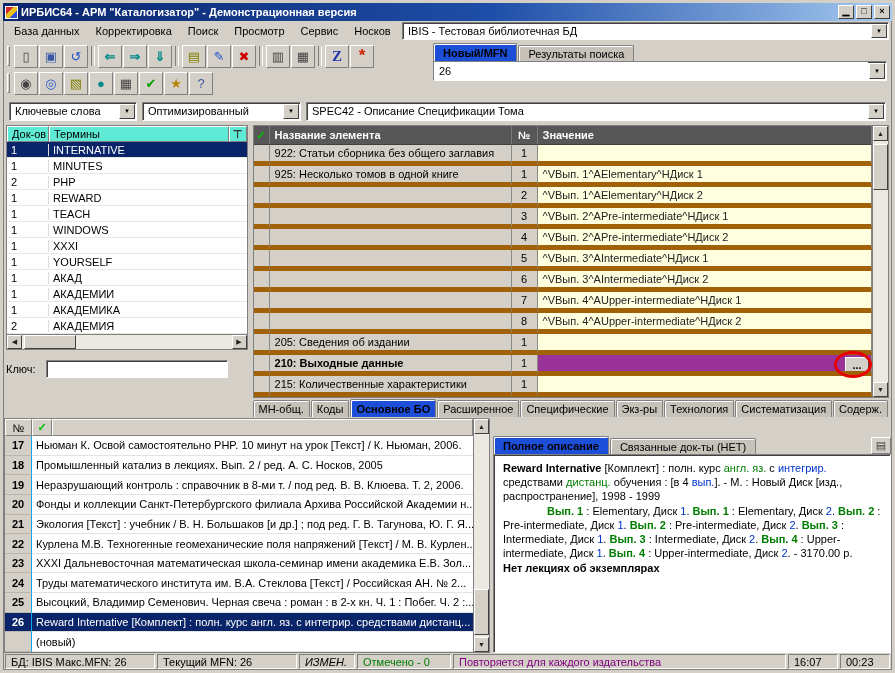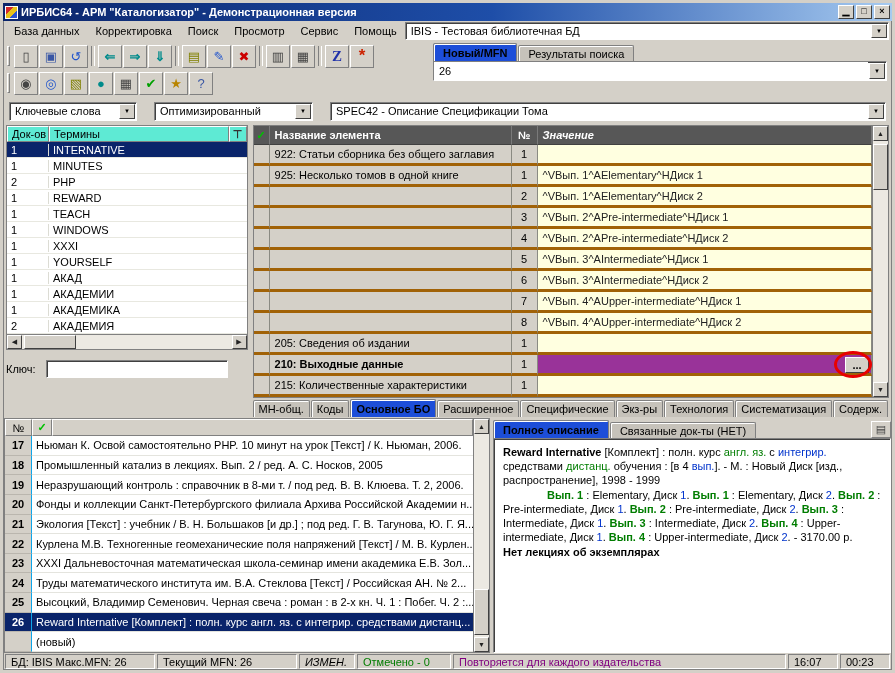--- a/index.html
+++ b/index.html
@@ -41,21 +41,21 @@
   .i-zed { color:#2233aa; font-weight:bold; font-family:"Liberation Serif", serif; font-size:15px; }
   .i-star { color:#cc2200; font-size:17px; font-weight:bold; line-height:10px; }
 
   .rpanel { width:456px; padding:1px 2px 0 0; display:flex; flex-direction:column; }
   .rtabs { display:flex; height:18px; align-items:flex-end; }
   .tab { height:16px; padding:1px 9px; background:#c6c2ba; border:1px solid #808080; border-bottom:none; border-radius:2px 2px 0 0; display:flex; align-items:center; margin-right:1px; box-shadow: inset 1px 1px 0 #fff; white-space:nowrap; }
   .tab.active { background:#1d4ed8; font-weight:bold; height:18px; }
   .mfncombo { height:20px; margin-top:0; }
 
   
-  .combosrow { display:flex; gap:17px; padding:2px 6px 2px 6px; height:24px; align-items:center; flex:0 0 auto; }
+  .combosrow { display:flex; gap:5px; padding:2px 6px 2px 6px; height:24px; align-items:center; flex:0 0 auto; }
   .combo-dict { width:128px; }
   .combo-mode { width:159px; }
   .combo-ws { flex:1; }
 
   
   .mid { height:294px; display:flex; padding:2px 3px; flex:0 0 auto; }
   .midleft { width:246px; display:flex; flex-direction:column; }
   .tgrid { border:1px solid #808080; background:#fff; display:flex; flex-direction:column; }
   .thead { display:flex; height:16px; flex:0 0 auto; }
   .thead .tc { background:#5eead4; border:1px solid; border-color:#fff #808080 #808080 #fff; display:flex; align-items:center; padding:0 4px; overflow:hidden; white-space:nowrap; }
@@ -74,25 +74,25 @@
   .keyinput { width:182px; height:18px; background:#fff; border:1px solid; border-color:#808080 #fff #fff #808080; box-shadow: inset 1px 1px 0 #404040; font:inherit; padding:0 4px; }
 
   .midright { flex:1; margin-left:5px; display:flex; flex-direction:column; }
   .fgridwrap { flex:1; display:flex; border:1px solid #808080; position:relative; background:#d4d0c8; }
   .fmain { flex:1; display:flex; flex-direction:column; overflow:hidden; }
   .fhead { display:flex; height:19px; flex:0 0 auto; }
   .fhead .fc { background:#575757; color:#fff; font-weight:bold; border-right:1px solid #7a7a7a; border-bottom:1px solid #404040; display:flex; align-items:center; padding:0 5px; white-space:nowrap; overflow:hidden; }
   .fc-check { width:16px; justify-content:center; padding:0 !important; }
   .fc-name { width:242px; }
   .fc-num { width:26px; justify-content:center; padding:0 !important; }
-  .fc-val { flex:1;font-style:italic; }
+  .fc-val { flex:1; }
   .grncheck { color:#00c000; font-weight:bold; }
   .fbody { flex:1; overflow:hidden; }
   .frow { display:flex; height:21px; }
-  .frow .fcell { border-right:1px solid #8a8a82; border-bottom:3px solid #a16207; display:flex; align-items:center; overflow:hidden; white-space:nowrap; }
+  .frow .fcell { border-right:1px solid #8a8a82; border-bottom:5px solid #a16207; display:flex; align-items:center; overflow:hidden; white-space:nowrap; }
   .frow .fcheck { width:16px; background:#d4d0c8; }
   .frow .fname { width:242px; background:#d4d0c8; padding:0 5px; }
   .frow .fnum { width:26px; background:#d4d0c8; justify-content:center; }
   .frow .fval { flex:1; background:#ffffe0; color:#222; padding:0 5px; position:relative; }
   .frow.bold .fname { font-weight:bold; }
   .frow.highlight .fval { background:#993399; color:#fff; }
   .dots { display:none; position:absolute; right:2px; top:2px; width:24px; height:16px; background:#d4d0c8; border:1px solid; border-color:#fff #404040 #404040 #fff; font:inherit; font-weight:bold; line-height:8px; }
   .frow.highlight .dots { display:block; }
   .vscroll { width:16px; display:flex; flex-direction:column; background:#d4d0c8; border-left:1px solid #808080; flex:0 0 auto; }
   .vscroll .sarrow { width:100%; height:15px; }
@@ -114,21 +114,21 @@
   .rhc-num { width:27px; justify-content:center; }
   .rhc-check { width:20px; justify-content:center; }
   .rhc-rest { flex:1; }
   .rbody { flex:1; display:flex; flex-direction:column; }
   .rrow { display:flex; flex:1; min-height:0; }
   .rrow .rnum { width:27px; background:#d4d0c8; border-right:1px solid #0ea5e9; border-bottom:1px solid #bab6ae; display:flex; align-items:center; justify-content:center; flex:0 0 auto;font-weight:bold; }
   .rrow .rtext { flex:1; display:flex; align-items:center; padding:0 4px; border-bottom:1px solid #e4e4de; white-space:nowrap; overflow:hidden; }
   .rrow.selected, .rrow.selected .rnum { background:#0a246a; color:#fff; }
 
   .botright { flex:1; margin-left:3px; display:flex; flex-direction:column; }
-  .dtabsbar { display:flex; height:20px; align-items:flex-end; flex:0 0 auto; }
+  .dtabsbar { display:flex; height:36px; align-items:flex-end; flex:0 0 auto; }
   .dtabs { display:flex; align-items:flex-end; flex:1; }
   .dicon { width:20px; height:17px; margin-left:auto; background:#d4d0c8; border:1px solid; border-color:#fff #808080 #808080 #fff; display:flex; align-items:center; justify-content:center; color:#444; font-size:11px; }
   .dcontent { flex:1; background:#fff; border:1px solid; border-color:#808080 #fff #fff #808080; box-shadow: inset 1px 1px 0 #404040; padding:6px 9px; overflow:hidden; line-height:14px; }
   .dpar { margin-bottom:1px; }
   .dpar.p2 { text-indent:44px; }
   .sg.b { font-weight:bold; }
   .sg.green { color:#007d00; }
   .sg.blue { color:#0033cc; }
 
   
@@ -160,21 +160,21 @@
   </div>
 
   <div class="menubar">
     <div style="display:flex">
 
     <div class="mitem">База данных</div>
         <div class="mitem">Корректировка</div>
         <div class="mitem">Поиск</div>
         <div class="mitem">Просмотр</div>
         <div class="mitem">Сервис</div>
-        <div class="mitem">Помощь</div>
+        <div class="mitem">Носков</div>
       </div>
     <div class="dbcombo-wrap">
       <div class="scombo" style="height:18px">
         <div class="cval">IBIS - Тестовая библиотечная БД</div>
         <div class="cbtn">
             <span>▼</span>
           </div>
       </div>
     </div>
   </div>

